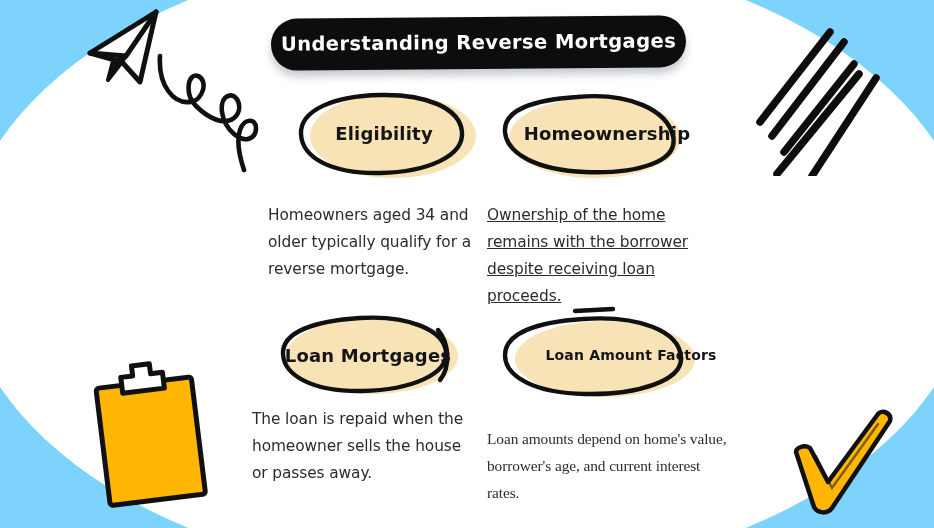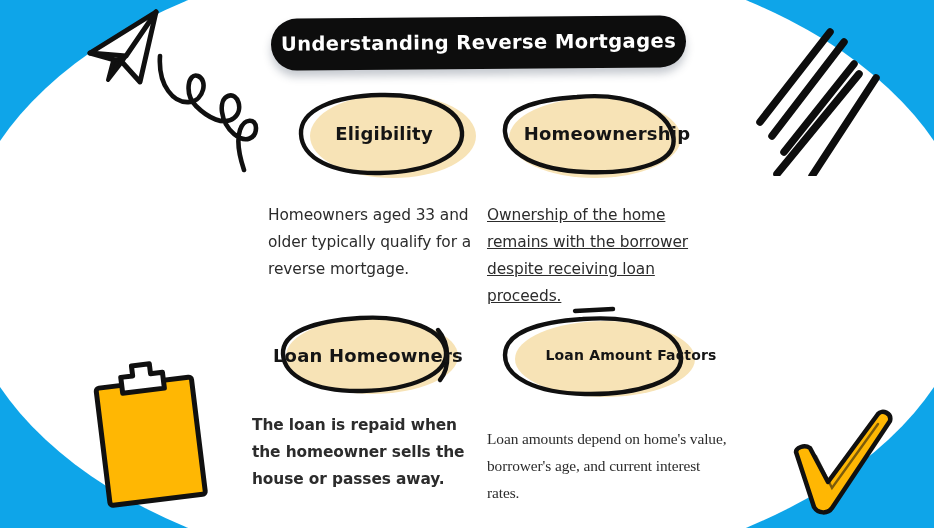--- a/index.html
+++ b/index.html
@@ -10,21 +10,21 @@
     width: 934px;
     height: 528px;
     background: #f4f4f4;
     font-family: "DejaVu Sans", sans-serif;
     overflow: hidden;
   }
   #canvas {
     position: relative;
     width: 934px;
     height: 528px;
-    background: #0ea5e9;
+    background: #7dd3fc;
     overflow: hidden;
   }
 
   
   .bg-ellipse {
     position: absolute;
     left: -40px;
     top: -52px;
     width: 1014px;
     height: 632px;
@@ -115,21 +115,21 @@
   .body-text {
     margin-top: 14px;
     color: #2c2c2c;
     font-family: "DejaVu Sans", sans-serif;
     font-size: 15.4px;
     line-height: 27px;
     letter-spacing: -0.1px;
   }
   .cell-0 .body-text { margin-top: 22px; }
   .cell-1 .body-text { margin-top: 22px; text-decoration: underline; }
-  .cell-2 .body-text { margin-top: 10px; width: 222px; font-weight: bold; }
+  .cell-2 .body-text { margin-top: 4px; width: 222px; }
   .cell-3 .body-text { margin-top: 20px; font-family: Liberation Serif, serif; }
 
   
   .deco { position: absolute; z-index: 3; }
   .deco-plane     { left: 78px;  top: 6px;   }
   .deco-swirl     { left: 150px; top: 52px;  }
   .deco-lines     { left: 744px; top: 26px;  }
   .deco-clipboard { left: 88px;  top: 360px; }
   .deco-check     { left: 782px; top: 408px; }
 </style>
@@ -211,21 +211,21 @@
         <svg width="232" height="92" viewBox="0 0 232 92">
           <ellipse cx="125" cy="48" rx="83" ry="42" fill="#f7e3b6"></ellipse>
           <path d="M112 7
                    C 158 6, 192 20, 194 44
                    C 196 68, 160 84, 112 85
                    C 64 86, 34 70, 33 46
                    C 32 22, 66 8, 112 7 Z" fill="none" stroke="#101010" stroke-width="4.4" stroke-linecap="round"></path>
         </svg>
         <div class="bubble-label">Eligibility</div>
       </div>
-      <div class="body-text">Homeowners aged 33 and older typically qualify for a reverse mortgage.</div>
+      <div class="body-text">Homeowners aged 34 and older typically qualify for a reverse mortgage.</div>
     </div>
 
     <div class="cell cell-1">
       <div class="bubble">
         <svg width="240" height="92" viewBox="0 0 240 92">
           <ellipse cx="108" cy="50" rx="86" ry="40" fill="#f7e3b6"></ellipse>
           <path d="M90 9
                    C 142 4, 180 22, 186 48
                    C 192 74, 150 86, 98 84
                    C 50 82, 20 66, 18 44
@@ -240,21 +240,21 @@
       <div class="bubble">
         <svg width="232" height="92" viewBox="0 0 232 92">
           <ellipse cx="120" cy="46" rx="86" ry="38" fill="#f7e3b6"></ellipse>
           <path d="M108 8
                    C 156 5, 192 20, 194 42
                    C 196 64, 160 80, 110 81
                    C 62 82, 32 66, 31 44
                    C 30 22, 62 11, 108 8" fill="none" stroke="#101010" stroke-width="4.4" stroke-linecap="round"></path>
           <path d="M186 20 C 198 34, 198 58, 188 70" fill="none" stroke="#101010" stroke-width="4.4" stroke-linecap="round"></path>
         </svg>
-        <div class="bubble-label" style="padding-right:6px;">Loan Homeowners</div>
+        <div class="bubble-label" style="padding-right:6px;">Loan Mortgages</div>
       </div>
       <div class="body-text">The loan is repaid when the homeowner sells the house or passes away.</div>
     </div>
 
     <div class="cell cell-3">
       <div class="bubble" style="height:100px;">
         <svg width="240" height="100" viewBox="0 0 240 100">
           <ellipse cx="118" cy="54" rx="90" ry="38" fill="#f7e3b6"></ellipse>
           <path d="M96 14
                    C 152 10, 192 26, 194 52

